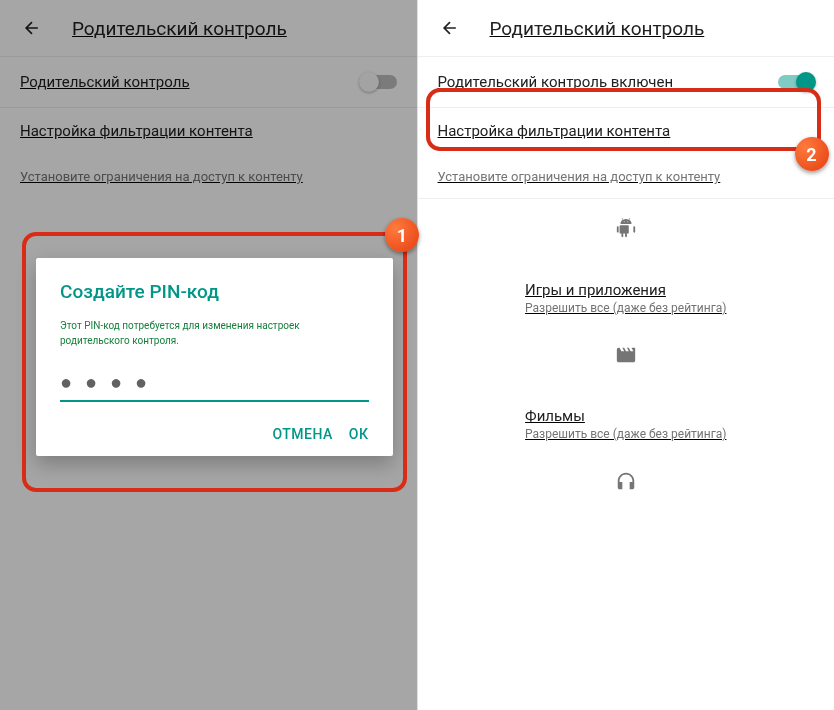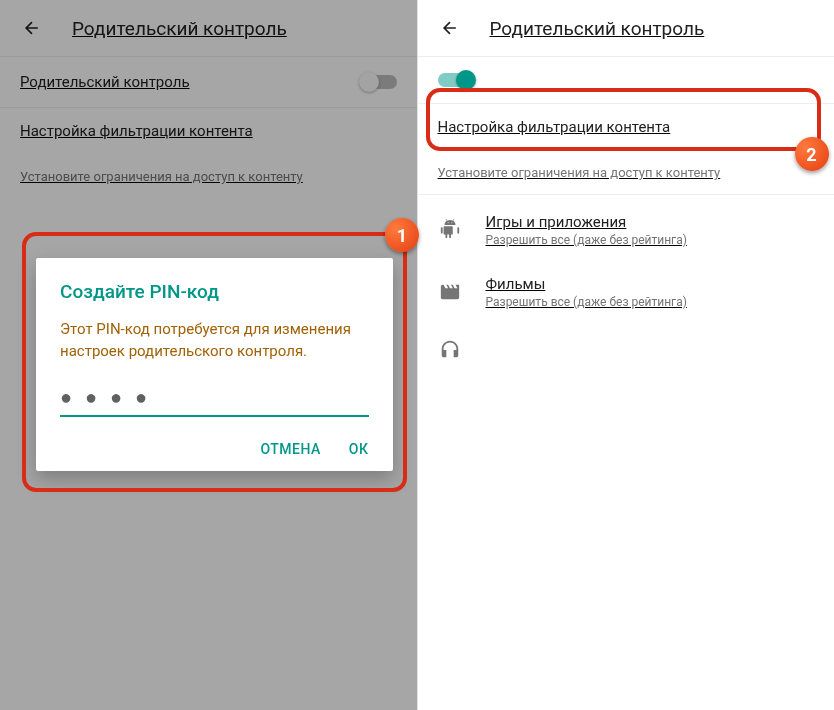--- a/index.html
+++ b/index.html
@@ -22,34 +22,34 @@
     .section-sub { font-size: 13px; color: #757575; margin-top: 29px; }
     
     .switch-off { width: 36px; height: 14px; background: #bdbdbd; border-radius: 7px; position: relative; }
     .switch-off::after { content: ''; position: absolute; width: 20px; height: 20px; background: #fafafa; border-radius: 50%; top: -3px; left: -2px; box-shadow: 0 1px 3px rgba(0,0,0,0.3); }
     
     .switch-on { width: 36px; height: 14px; background: #80cbc4; border-radius: 7px; position: relative; }
     .switch-on::after { content: ''; position: absolute; width: 20px; height: 20px; background: #009688; border-radius: 50%; top: -3px; right: -2px; box-shadow: 0 1px 3px rgba(0,0,0,0.3); }
     
     .dialog { position: absolute; top: 242px; left: 36px; right: 24px; background: #fff; padding: 22px 24px 14px; z-index: 10; border-radius: 2px; box-shadow: 0 8px 20px rgba(0,0,0,0.25); margin-top: 16px; }
     .dialog-title { font-size: 19px; color: #009688; font-weight: 500; margin-bottom: 16px; }
-    .dialog-body { font-size: 15px; color: #a16207; line-height: 1.45; margin-bottom: 22px; }
+    .dialog-body { font-size: 10px; color: #15803d; line-height: 1.45; margin-bottom: 22px; }
     .pin-dots { font-size: 20px; color: #616161; letter-spacing: 4px; padding-bottom: 6px; border-bottom: 2px solid #009688; margin-bottom: 24px; }
-    .dialog-actions { display: flex; justify-content: flex-end; gap: 28px; }
+    .dialog-actions { display: flex; justify-content: flex-end; gap: 16px; }
     .dialog-actions span { color: #009688; font-size: 14px; font-weight: 500; cursor: pointer; letter-spacing: 0.5px; }
     
     .highlight-box { position: absolute; border: 4px solid #d82c16; border-radius: 14px; z-index: 15; pointer-events: none; }
     .hb1 { top: 232px; left: 22px; width: 385px; height: 260px; }
     .hb2 { top: 88px; left: 8px; width: 395px; height: 63px; }
     
     .marker { position: absolute; width: 34px; height: 34px; border-radius: 50%; background: radial-gradient(circle at 30% 30%, #ff7a3d, #e43e11); color: #fff; font-weight: bold; font-size: 18px; display: flex; align-items: center; justify-content: center; box-shadow: 0 2px 4px rgba(0,0,0,0.4); z-index: 20; }
     .m1 { top: 218px; left: 385px; }
     .m2 { top: 137px; left: 377px; }
     
-    .list-item { display: flex; align-items: center; padding: 14px 20px; gap: 24px; }
+    .list-item { display: flex; align-items: center; padding: 14px 20px; gap: 40px; flex-direction: column; }
     .list-item .icon { width: 24px; height: 24px; display: flex; align-items: center; justify-content: center; color: #757575; flex-shrink: 0; }
     .list-item .texts { flex: 1; }
     .list-item .item-title { font-size: 15px; color: #212121; margin-bottom: 2px; }
     .list-item .item-sub { font-size: 12px; color: #737373; }
     
     .divider { height: 1px; background: #eee; }
     .phone2-pad { padding-top: 4px; }
   </style>
 </head>
 <body>
@@ -95,20 +95,21 @@
     <div class="header">
       <div class="back-arrow">
         <svg width="20" height="20" viewBox="0 0 24 24" fill="none" stroke="#212121" stroke-width="2">
             <path d="M19 12H5M12 19l-7-7 7-7"></path>
           </svg>
       </div>
       <div class="header-title">Родительский контроль</div>
     </div>
     <div class="divider"></div>
     <div class="row">
+      <div class="row-text">Родительский контроль включен</div>
       <div class="switch-on"></div>
     </div>
     <div class="section">
       <div class="section-title">Настройка фильтрации контента</div>
       <div class="section-sub">Установите ограничения на доступ к контенту</div>
     </div>
     <div class="divider"></div>
     <div class="phone2-pad">
       <div class="list-item">
         <div class="icon">

